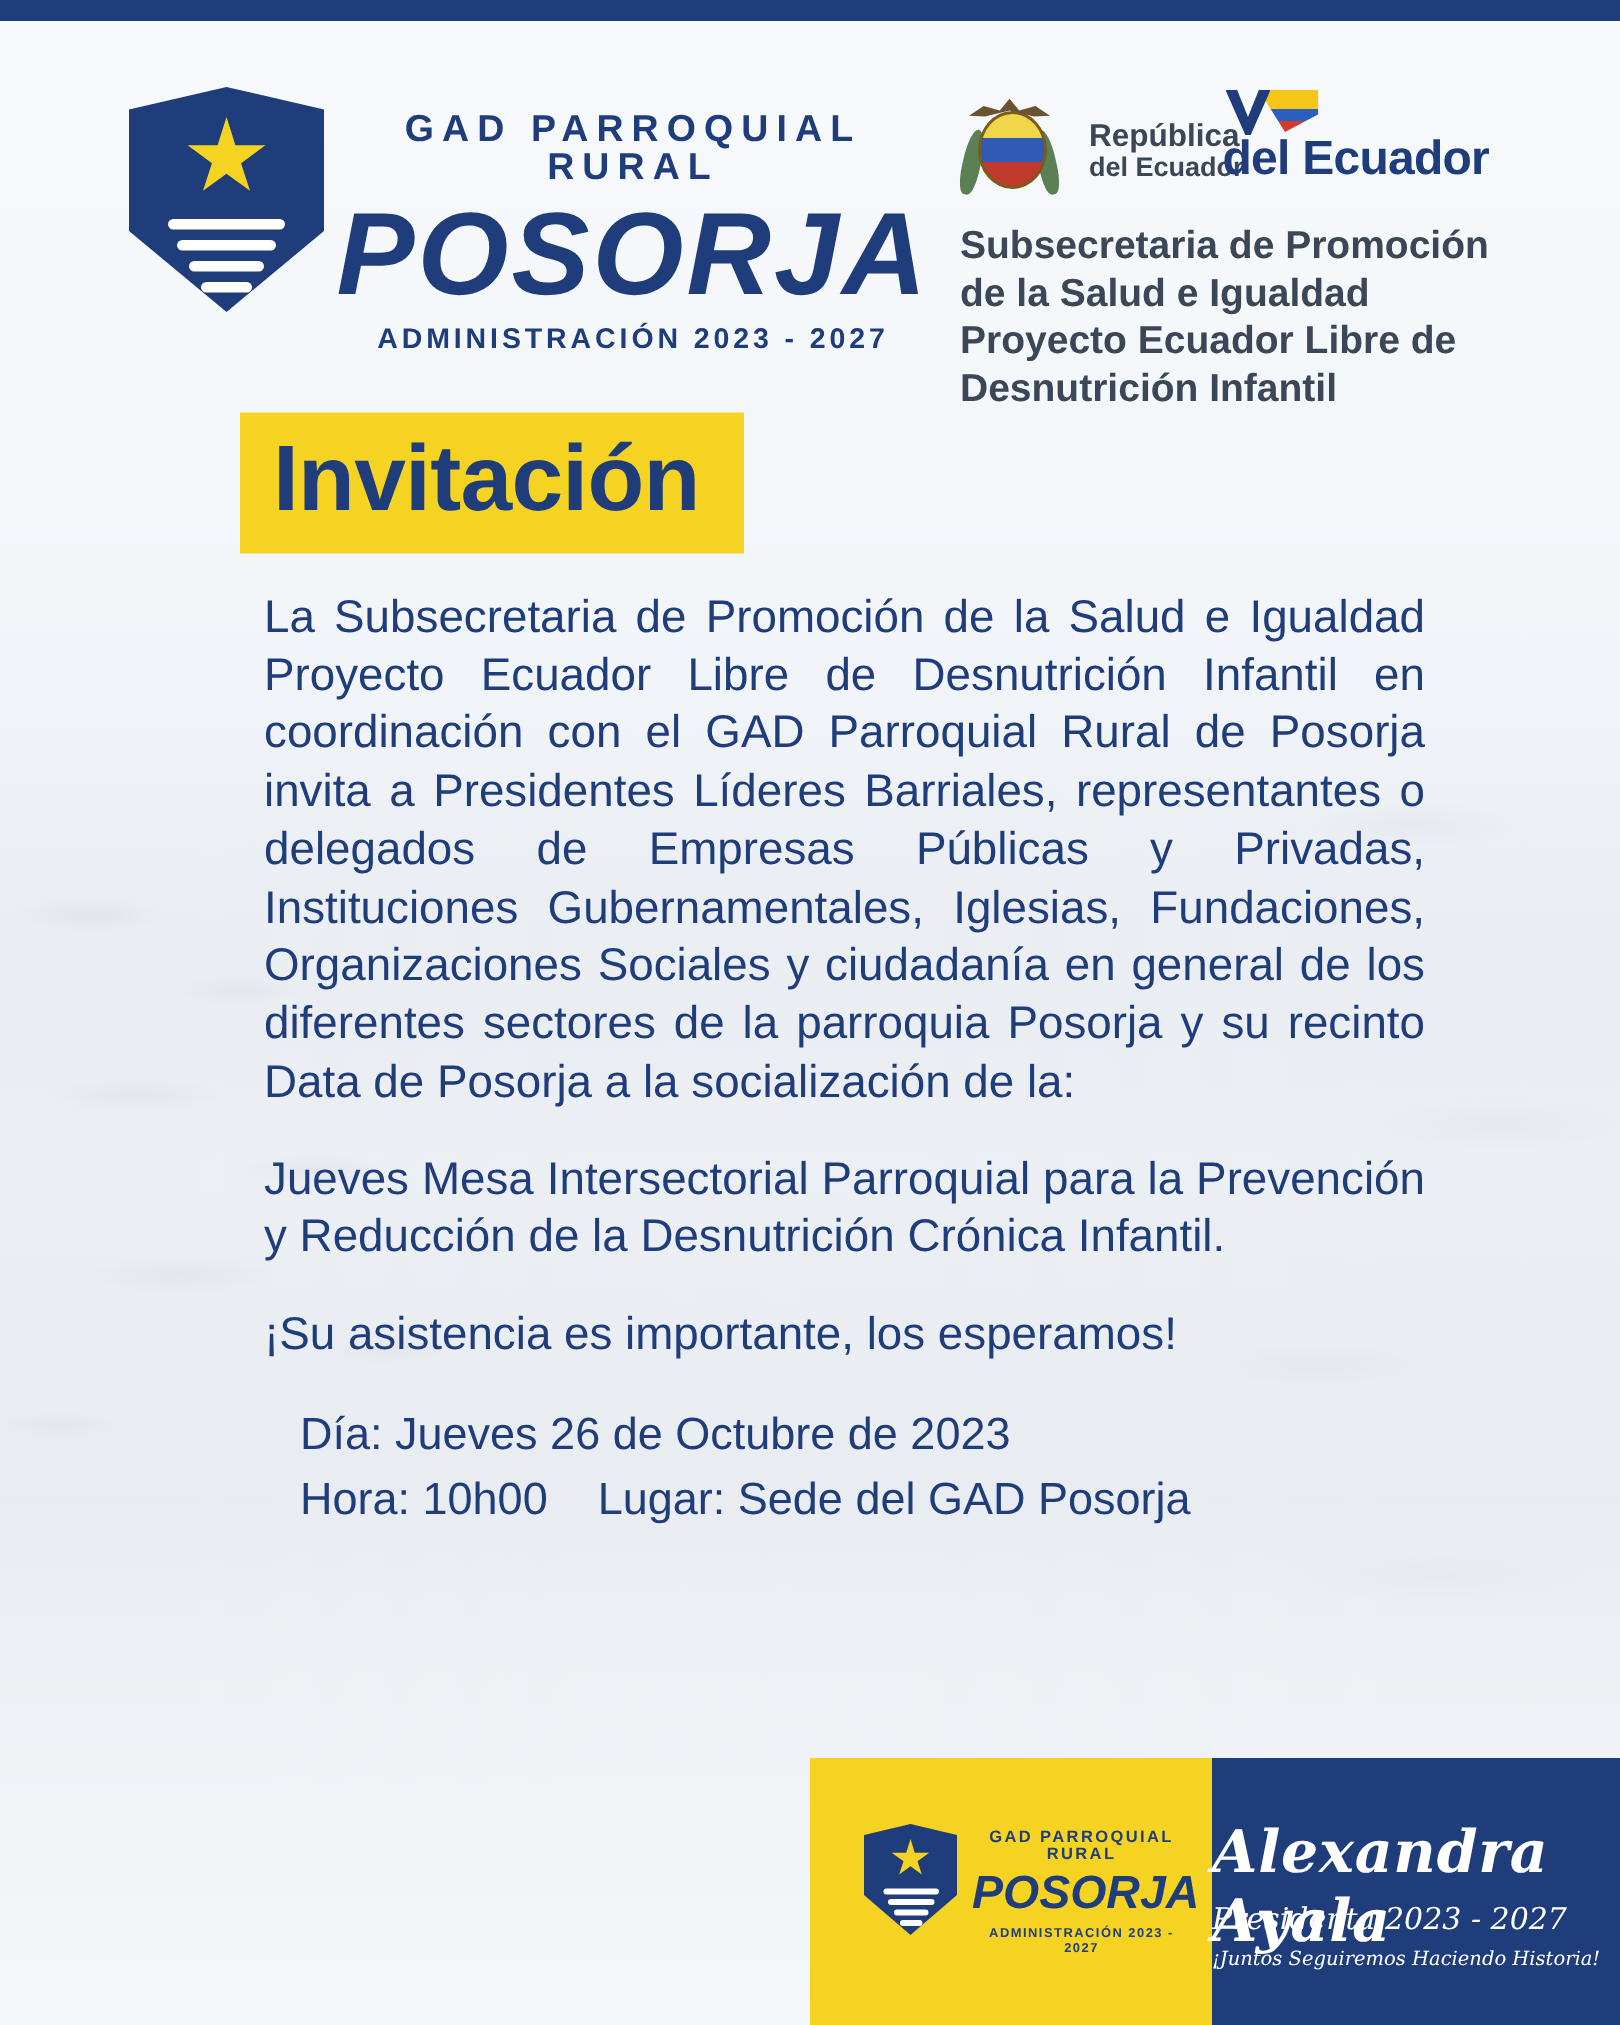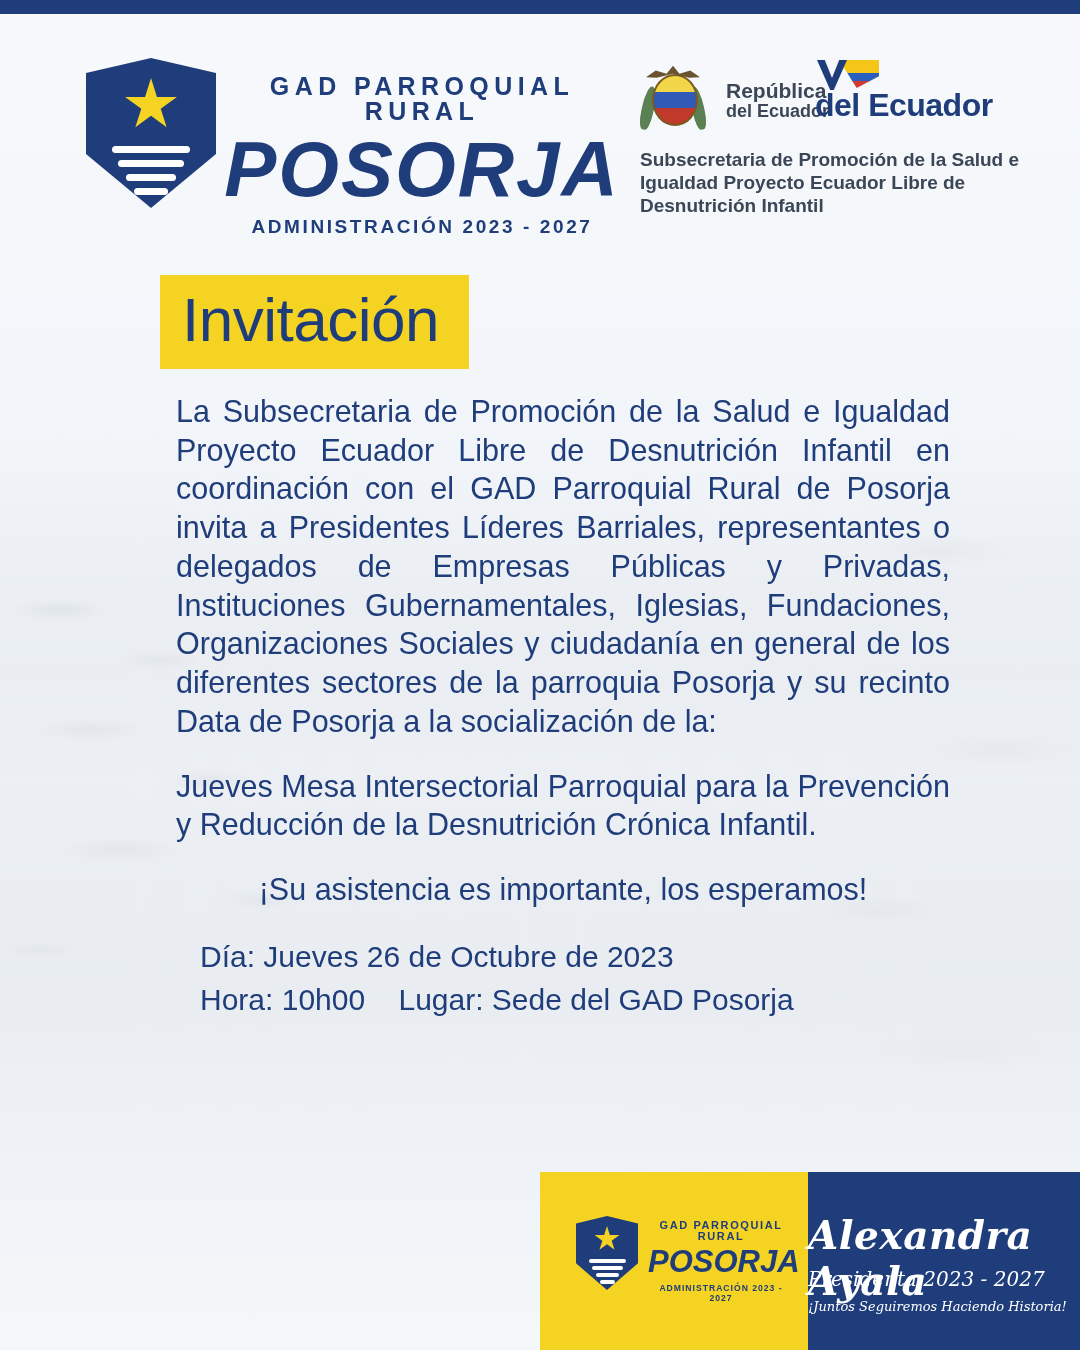--- a/index.html
+++ b/index.html
@@ -247,56 +247,56 @@
   .gob-t2 {
     font-size: 32px;
     font-weight: bold;
     color: #1f3d7a;
     line-height: 0.95;
     letter-spacing: -0.5px;
   }
   .gov-caption {
     margin-top: 12px;
     color: #3b4756;
-    font-size: 19px;
+    font-size: 26px;
     font-weight: bold;
     line-height: 1.22;
   }
 
   
   .invit-wrap {
     position: absolute;
     left: 160px;
     top: 275px;
   }
   .invit {
     display: inline-block;
     background: #f5d322;
     color: #1f3d7a;
     font-size: 62px;
-    font-weight: normal;
+    font-weight: bold;
     line-height: 1;
     padding: 14px 30px 18px 22px;
     letter-spacing: -0.5px;
   }
 
   .body-text {
     position: absolute;
     left: 160px;
     top: 392px;
     width: 790px;
     color: #1f3d7a;
   }
   .para {
     font-size: 30.5px;
     line-height: 1.27;
     text-align: justify;
     margin: 0 0 26px 16px;
   }
-  .para.nojust { text-align: center; }
+  .para.nojust { text-align: left; }
 
   .details {
     margin-top: 4px;
     font-size: 30px;
     line-height: 1.45;
     margin-left: 40px;
   }
   .details .row2 { white-space: pre; }
 
   

